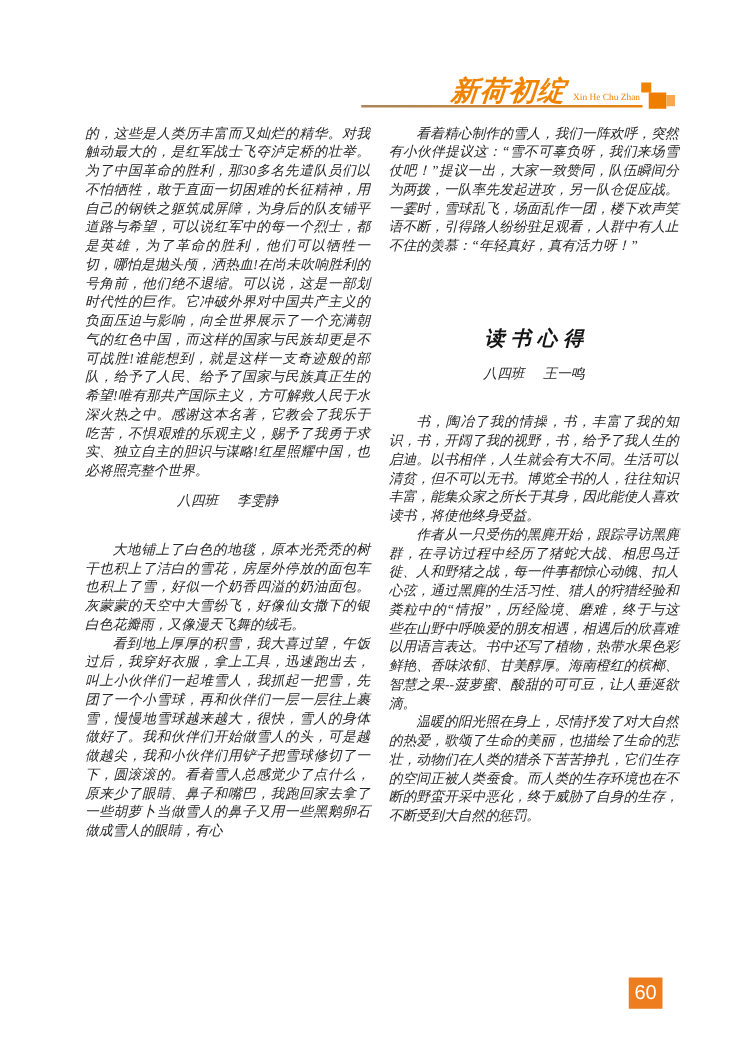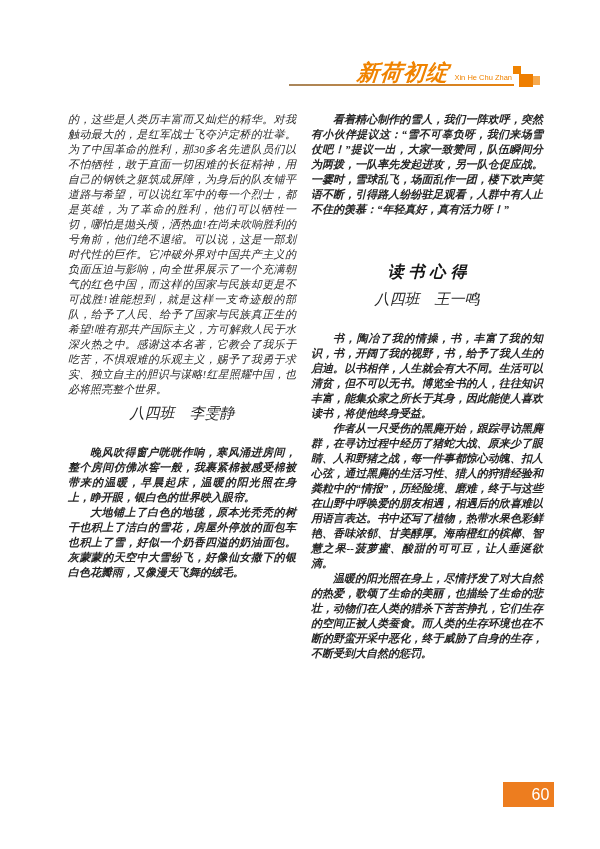--- a/index.html
+++ b/index.html
@@ -17,56 +17,56 @@
   }
   .mast-text{
     position:absolute;left:289px;top:56px;width:224px;height:28px;
     display:flex;justify-content:flex-end;align-items:flex-end;white-space:nowrap;
   }
   .mast-title{
     font-size:22px;line-height:1;font-weight:bold;font-style:italic;
     color:#f08300;letter-spacing:1px;transform:skewX(-5deg);
   }
   .mast-sub{
-    font-family:Liberation Sans, sans-serif;
+    font-family:Liberation Serif, serif;
     font-size:7.5px;color:#f08300;margin:0 1px 2px 5px;
   }
   .mast-squares{position:absolute;left:513px;top:66px;width:28px;height:24px;}
   .sq1{position:absolute;left:0;top:0;width:8px;height:8px;background:#f08300;}
   .sq2{position:absolute;left:6px;top:8px;width:14px;height:13px;background:#ee7e00;}
   .sq3{position:absolute;left:20px;top:10px;width:7px;height:9px;background:#f6a94e;}
 
   
   .col{
-    position:absolute;top:112px;
+    position:absolute;top:100px;
     font-size:11px;line-height:15px;
     text-align:justify;font-style:italic;color:#262626;
   }
   .col-left{left:68px;width:228px;}
   .col-right{left:311px;width:232px;}
   .col p{margin:0;}
-  p.ind{text-indent:2em;font-weight:bold;}
+  p.ind{text-indent:2em;}
 
   .essay-title{
     margin:34px 0 0 0;text-align:center;font-weight:bold;font-style:italic;
     font-size:16px;line-height:22px;letter-spacing:5px;text-indent:5px;color:#141414;
   }
-  .col-right .essay-title{margin-top:44px;}
+  .col-right .essay-title{margin-top:56px;}
   .essay-author{
-    text-align:center;font-size:15px;line-height:15px;
+    text-align:center;font-size:11px;line-height:15px;
     margin:9px 0 24px 0;color:#262626;
   }
   .essay-author .cls{margin-right:15px;}
 
   
   .pagenum{
     position:absolute;left:503px;top:782px;width:27px;height:25px;
     background:#ed7d1f;color:#ffffff;
     font-family:"Liberation Sans","DejaVu Sans",sans-serif;
-    font-size:16px;display:flex;align-items:center;justify-content:center;padding-left:24px;
+    font-size:16px;display:flex;align-items:center;justify-content:center;
   }
 </style>
 </head>
 <body>
 
 <div class="page">
 
   <div class="mast-line"></div>
   <div class="mast-text">
     <span class="mast-title">新荷初绽</span>
@@ -78,32 +78,32 @@
     <div class="sq3"></div>
   </div>
 
   <div class="col col-left">
     <p>的，这些是人类历丰富而又灿烂的精华。对我触动最大的，是红军战士飞夺泸定桥的壮举。为了中国革命的胜利，那30多名先遣队员们以不怕牺牲，敢于直面一切困难的长征精神，用自己的钢铁之躯筑成屏障，为身后的队友铺平道路与希望，可以说红军中的每一个烈士，都是英雄，为了革命的胜利，他们可以牺牲一切，哪怕是抛头颅，洒热血!在尚未吹响胜利的号角前，他们绝不退缩。可以说，这是一部划时代性的巨作。它冲破外界对中国共产主义的负面压迫与影响，向全世界展示了一个充满朝气的红色中国，而这样的国家与民族却更是不可战胜!谁能想到，就是这样一支奇迹般的部队，给予了人民、给予了国家与民族真正生的希望!唯有那共产国际主义，方可解救人民于水深火热之中。感谢这本名著，它教会了我乐于吃苦，不惧艰难的乐观主义，赐予了我勇于求实、独立自主的胆识与谋略!红星照耀中国，也必将照亮整个世界。</p>
 
     <div class="essay-author">
       <span class="cls">八四班</span><span>李雯静</span>
     </div>
 
-    <p class="ind">晚风吹得窗户咣咣作响，寒风涌进房间，整个房间仿佛冰窖一般，我裹紧棉被感受棉被带来的温暖，早晨起床，温暖的阳光照在身上，睁开眼，银白色的世界映入眼帘。</p>
     <p class="ind">大地铺上了白色的地毯，原本光秃秃的树干也积上了洁白的雪花，房屋外停放的面包车也积上了雪，好似一个奶香四溢的奶油面包。灰蒙蒙的天空中大雪纷飞，好像仙女撒下的银白色花瓣雨，又像漫天飞舞的绒毛。</p>
+    <p class="ind">看到地上厚厚的积雪，我大喜过望，午饭过后，我穿好衣服，拿上工具，迅速跑出去，叫上小伙伴们一起堆雪人，我抓起一把雪，先团了一个小雪球，再和伙伴们一层一层往上裹雪，慢慢地雪球越来越大，很快，雪人的身体做好了。我和伙伴们开始做雪人的头，可是越做越尖，我和小伙伴们用铲子把雪球修切了一下，圆滚滚的。看着雪人总感觉少了点什么，原来少了眼睛、鼻子和嘴巴，我跑回家去拿了一些胡萝卜当做雪人的鼻子又用一些黑鹅卵石做成雪人的眼睛，有心</p>
   </div>
 
   <div class="col col-right">
     <p class="ind">看着精心制作的雪人，我们一阵欢呼，突然有小伙伴提议这：“雪不可辜负呀，我们来场雪仗吧！”提议一出，大家一致赞同，队伍瞬间分为两拨，一队率先发起进攻，另一队仓促应战。一霎时，雪球乱飞，场面乱作一团，楼下欢声笑语不断，引得路人纷纷驻足观看，人群中有人止不住的羡慕：“年轻真好，真有活力呀！”</p>
 
     <h2 class="essay-title">读书心得</h2>
     <div class="essay-author">
       <span class="cls">八四班</span><span>王一鸣</span>
     </div>
 
     <p class="ind">书，陶冶了我的情操，书，丰富了我的知识，书，开阔了我的视野，书，给予了我人生的启迪。以书相伴，人生就会有大不同。生活可以清贫，但不可以无书。博览全书的人，往往知识丰富，能集众家之所长于其身，因此能使人喜欢读书，将使他终身受益。</p>
-    <p class="ind">作者从一只受伤的黑麂开始，跟踪寻访黑麂群，在寻访过程中经历了猪蛇大战、原来少了眼睛、人和野猪之战，每一件事都惊心动魄、扣人心弦，通过黑麂的生活习性、猎人的狩猎经验和粪粒中的“情报”，历经险境、磨难，终于与这些在山野中呼唤爱的朋友相遇，相遇后的欣喜难以用语言表达。书中还写了植物，热带水果色彩鲜艳、香味浓郁、甘美醇厚。海南橙红的槟榔、智慧之果--菠萝蜜、酸甜的可可豆，让人垂涎欲滴。</p>
+    <p class="ind">作者从一只受伤的黑麂开始，跟踪寻访黑麂群，在寻访过程中经历了猪蛇大战、相思鸟迁徙、人和野猪之战，每一件事都惊心动魄、扣人心弦，通过黑麂的生活习性、猎人的狩猎经验和粪粒中的“情报”，历经险境、磨难，终于与这些在山野中呼唤爱的朋友相遇，相遇后的欣喜难以用语言表达。书中还写了植物，热带水果色彩鲜艳、香味浓郁、甘美醇厚。海南橙红的槟榔、智慧之果--菠萝蜜、酸甜的可可豆，让人垂涎欲滴。</p>
     <p class="ind">温暖的阳光照在身上，尽情抒发了对大自然的热爱，歌颂了生命的美丽，也描绘了生命的悲壮，动物们在人类的猎杀下苦苦挣扎，它们生存的空间正被人类蚕食。而人类的生存环境也在不断的野蛮开采中恶化，终于威胁了自身的生存，不断受到大自然的惩罚。</p>
   </div>
 
   <div class="pagenum">60</div>
 
 </div>
 
 </body></html>

